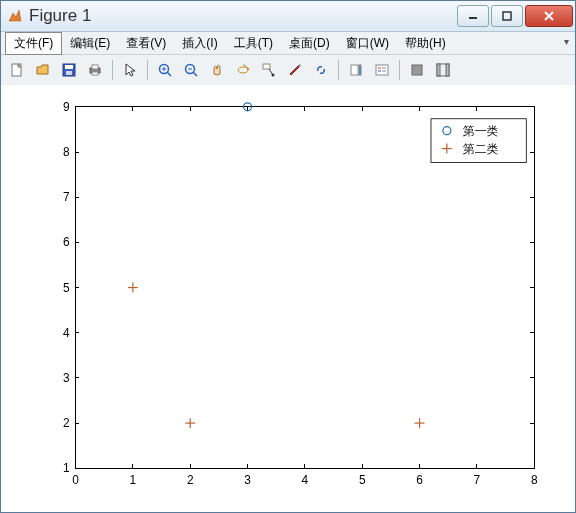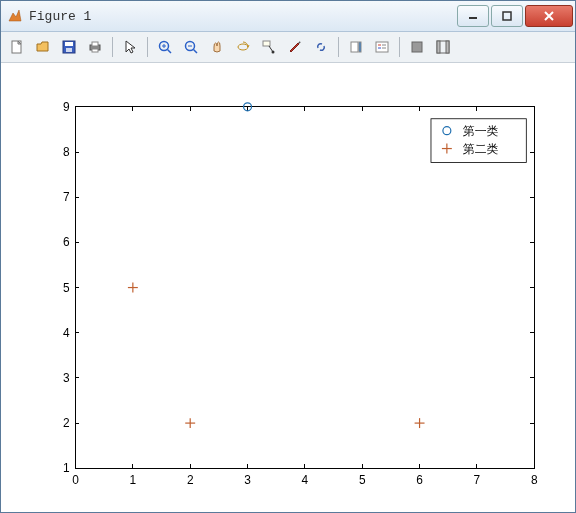--- a/index.html
+++ b/index.html
@@ -1,19 +1,19 @@
 <!DOCTYPE html>
 <html><head>
 <meta charset="utf-8">
 <style>
   body { margin:0; font-family:"Microsoft YaHei", SimSun, Tahoma, sans-serif; font-size:12px; background:#5a8a4a; }
   .window { width:576px; height:513px; background:#fff; box-sizing:border-box; border:1px solid #5a7a9a; position:relative; }
   .titlebar { height:30px; background:linear-gradient(#f4f8fc,#dce8f4); display:flex; align-items:center; border-bottom:1px solid #b0c4d8; }
   .titlebar .ticon { width:16px; height:16px; margin:0 6px; }
-  .titlebar .ttext { flex:1; font-size:13px; color:#333;font-family:Liberation Mono, monospace; }
+  .titlebar .ttext { flex:1; font-size:17px; color:#333; }
   .winbtns { display:flex; height:22px; margin-right:2px; }
   .winbtn { width:30px; height:20px; margin-left:2px; border:1px solid #8aa; border-radius:3px; display:flex; align-items:center; justify-content:center; background:linear-gradient(#f8fbfe,#dbe7f3); }
   .winbtn.close { width:46px; background:linear-gradient(#e87a6a,#c84030); border-color:#903020; color:#fff; }
   .menubar { height:22px; background:#eef2f5; display:flex; align-items:center; padding:0 4px; border-bottom:1px solid #c8d0d8; position:relative; }
   .menuitem { padding:2px 8px; cursor:default; }
   .menuitem.sel { background:#fff; border:1px solid #888; }
   .menuarrow { position:absolute; right:6px; top:4px; font-size:10px; color:#555; }
   .toolbar { height:30px; background:#eef2f5; display:flex; align-items:center; padding:0 4px; gap:2px; border-bottom:1px solid #c8d0d8; }
   .tb { width:22px; height:22px; display:flex; align-items:center; justify-content:center; border:1px solid transparent; }
   .sep { width:1px; height:20px; background:#b0b8c0; margin:0 3px; }
@@ -44,20 +44,31 @@
           </svg>
       </div>
       <div class="winbtn close">
         <svg width="12" height="12">
             <path d="M2 2 L10 10 M10 2 L2 10" stroke="#fff" stroke-width="2"></path>
           </svg>
       </div>
     </div>
   </div>
 
+  <div class="menubar">
+    <span class="menuitem sel">文件(F)</span>
+    <span class="menuitem">编辑(E)</span>
+    <span class="menuitem">查看(V)</span>
+    <span class="menuitem">插入(I)</span>
+    <span class="menuitem">工具(T)</span>
+    <span class="menuitem">桌面(D)</span>
+    <span class="menuitem">窗口(W)</span>
+    <span class="menuitem">帮助(H)</span>
+    <span class="menuarrow">▾</span>
+  </div>
 
   <div class="toolbar">
     <div class="tb" title="New">
       <svg width="16" height="16">
           <rect x="3" y="2" width="9" height="12" fill="#fff" stroke="#777"></rect>
           <path d="M9 2 L12 5 L9 5 Z" fill="#ccc" stroke="#777"></path>
         </svg>
     </div>
     <div class="tb" title="Open">
       <svg width="16" height="16">

